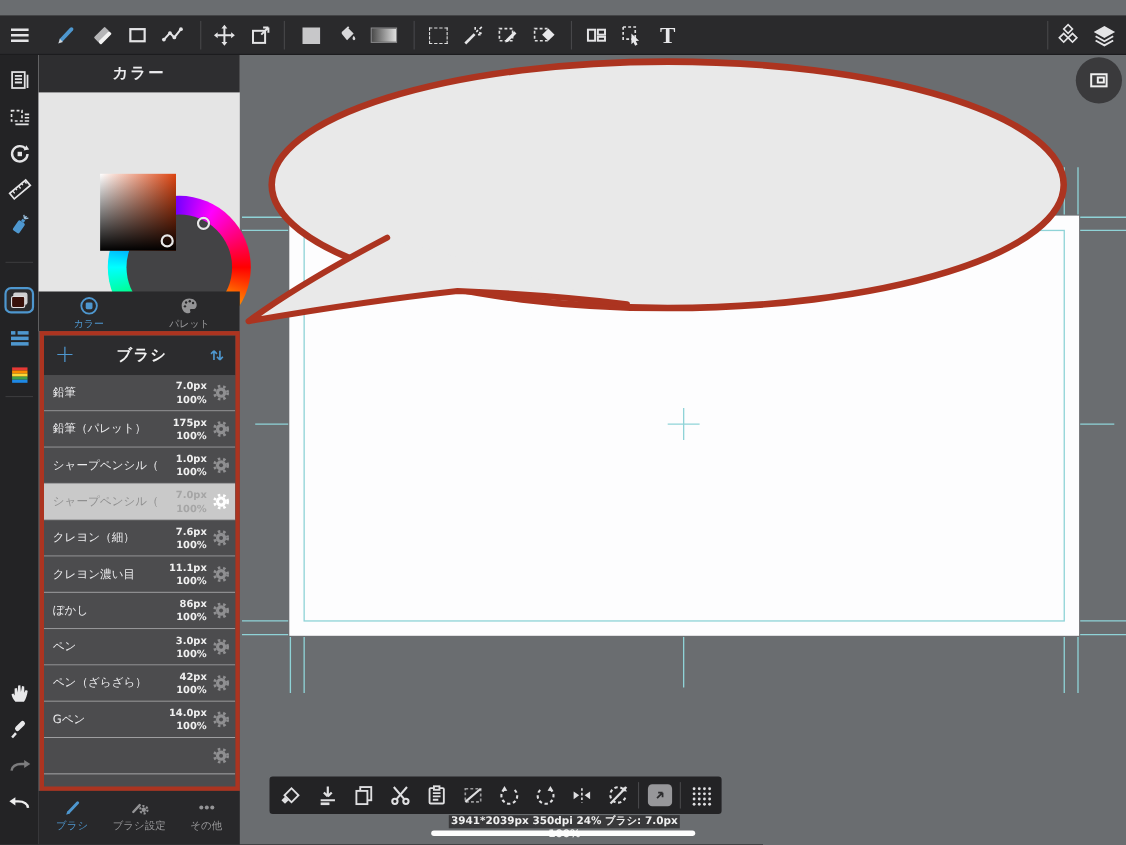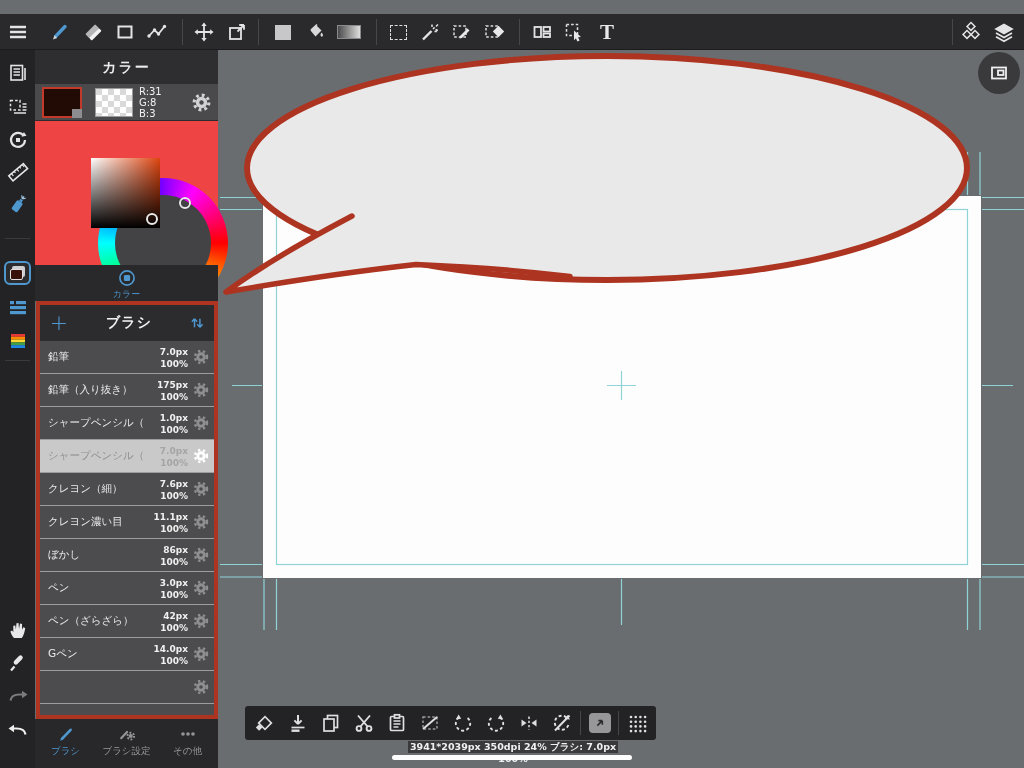--- a/index.html
+++ b/index.html
@@ -24,21 +24,21 @@
 
   
   .sidebar { position:absolute; left:0; top:50px; width:35px; height:718px; background:#232325; }
   .sb-cell { position:absolute; left:0; width:35px; height:30px; display:flex; align-items:center; justify-content:center; }
   .sb-div { position:absolute; left:5px; width:25px; height:1px; background:#3a3a3c; }
   .swatch-active { width:27px; height:24px; border:2px solid #4e97cf; border-radius:6px; position:relative; background:#2c2c2e; }
   .swatch-active .b { position:absolute; right:4px; top:3px; width:13px; height:11px; background:#cfcfd1; border-radius:2px; }
   .swatch-active .f { position:absolute; left:4px; top:6px; width:13px; height:11px; background:#38110a; border:1.5px solid #e0e0e2; border-radius:2px; }
 
   
-  .color-panel { position:absolute; left:35px; top:50px; width:183px; height:251px; background:#ef4444; }
+  .color-panel { position:absolute; left:35px; top:50px; width:183px; height:251px; background:#e5e5e5; }
   .cp-title { position:absolute; left:0; top:0; width:183px; height:34px; background:#2e2e30;
     color:#ececee; font-size:14px; font-weight:bold; text-align:center; line-height:34px; letter-spacing:2px; }
   .cp-swatchrow { position:absolute; left:0; top:34px; width:183px; height:37px; background:#4a4a4c; border-bottom:1px solid #2c2c2e; }
   .cp-primary { position:absolute; left:7px; top:3px; width:40px; height:31px; border:2px solid #c23b2a; background:#220a05; }
   .cp-primary .peek { position:absolute; right:-2px; bottom:-2px; width:10px; height:9px; background:#8d8d8f; }
   .cp-secondary { position:absolute; left:60px; top:4px; width:38px; height:29px; border:1px solid #9a9a9c;
     background:conic-gradient(#ffffff 0 25%, #d9d9d9 0 50%, #ffffff 0 75%, #d9d9d9 0) 0 0/12px 12px; }
   .cp-rgb { position:absolute; left:104px; top:2px; color:#f2f2f2; font-size:10px; line-height:11px; }
   .cp-gear { position:absolute; right:6px; top:8px; }
   .cp-wheelarea { position:absolute; left:0; top:72px; width:183px; height:143px; }
@@ -318,53 +318,45 @@
     <div class="sb-cell" style="top:665px">
       <svg class="icon24" viewBox="0 0 24 24" fill="none">
           <path d="M19.5 16.5 q-.8-6-9-6 h-4" stroke="#efefef" stroke-width="2.2"></path>
           <path d="M8 6.8 l-5.5 3.7 5.5 3.7z" fill="#efefef"></path>
         </svg>
     </div>
   </div>
 
   <div class="color-panel">
     <div class="cp-title">カラー</div>
-    <div class="cp-swatchrow">
-      <div class="cp-primary">
-          <span class="peek"></span>
-        </div>
-      <div class="cp-secondary"></div>
-      <div class="cp-rgb">
-        <div>R:31</div>
-        <div>G:8</div>
-        <div>B:3</div>
-      </div>
-      <div class="cp-gear">
-        <svg width="21" height="21" viewBox="0 0 20 20">
-            <circle cx="10" cy="10" r="7" fill="none" stroke="#d3d3d5" stroke-width="3" stroke-dasharray="2.7 2.8"></circle>
-            <circle cx="10" cy="10" r="5.4" fill="#d3d3d5"></circle>
-            <circle cx="10" cy="10" r="2.1" fill="#4a4a4c"></circle>
-          </svg>
-      </div>
-    </div>
     <div class="cp-wheelarea" style="left:0">
       <div class="ring">
           <div class="ring-hole"></div>
         </div>
       <div class="sv"></div>
       <div class="marker" style="left:144px; top:75px;"></div>
       <div class="marker" style="left:111px; top:91px;"></div>
     </div>
     <div class="cp-tabs">
       <div class="cp-tab active">
         <svg width="22" height="22" viewBox="0 0 24 24">
             <circle cx="12" cy="12" r="8.5" stroke="#4e97cf" stroke-width="2" fill="none"></circle>
             <rect x="8.3" y="8.3" width="7.4" height="7.4" rx="1.5" fill="#4e97cf"></rect>
           </svg>
         <span class="lbl">カラー</span>
+      </div>
+      <div class="cp-tab">
+        <svg width="22" height="22" viewBox="0 0 24 24">
+            <path d="M12 4 c5.2 0 8.2 3.2 8.2 7 0 3-2 4.6-4.2 4.6 h-2 c-1.1 0-1.6.9-1 1.7 .7 1 .3 2.9-2 2.9 C7 20.2 3.8 16.8 3.8 11.6 3.8 7.4 7 4 12 4z" fill="#949496"></path>
+            <circle cx="8.6" cy="8.4" r="1.3" fill="#29292b"></circle>
+            <circle cx="12.6" cy="7" r="1.3" fill="#29292b"></circle>
+            <circle cx="16.2" cy="9" r="1.3" fill="#29292b"></circle>
+            <circle cx="7.4" cy="12.6" r="1.3" fill="#29292b"></circle>
+          </svg>
+        <span class="lbl">パレット</span>
       </div>
     </div>
   </div>
 
   <div class="brush-panel">
     <div class="bp-header">
       <div class="bp-plus">+</div>
       <div class="bp-title">ブラシ</div>
       <div class="bp-sort">
         <svg width="20" height="20" viewBox="0 0 24 24" fill="none" stroke="#4e97cf" stroke-width="1.8">
@@ -380,21 +372,21 @@
         <span class="vals"><span>7.0px</span><br><span>100%</span></span>
         <span class="gearbox">
             <svg width="18" height="18" viewBox="0 0 20 20">
               <circle class="gear-t" cx="10" cy="10" r="6.6" fill="none" stroke-width="2.8" stroke-dasharray="2.5 2.9"></circle>
               <circle class="gear-b" cx="10" cy="10" r="5.2"></circle>
               <circle class="gear-hole" cx="10" cy="10" r="2"></circle>
             </svg>
           </span>
       </div>
       <div class="brow">
-        <span class="nm">鉛筆（入り抜き）</span>
+        <span class="nm">鉛筆（パレット）</span>
         <span class="vals"><span>175px</span><br><span>100%</span></span>
         <span class="gearbox">
             <svg width="18" height="18" viewBox="0 0 20 20">
               <circle class="gear-t" cx="10" cy="10" r="6.6" fill="none" stroke-width="2.8" stroke-dasharray="2.5 2.9"></circle>
               <circle class="gear-b" cx="10" cy="10" r="5.2"></circle>
               <circle class="gear-hole" cx="10" cy="10" r="2"></circle>
             </svg>
           </span>
       </div>
       <div class="brow">

